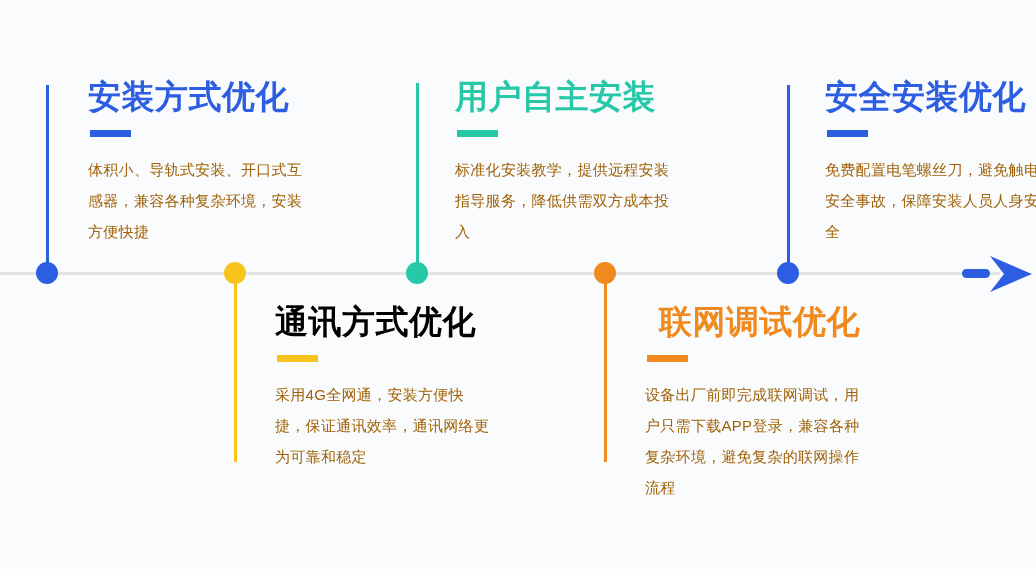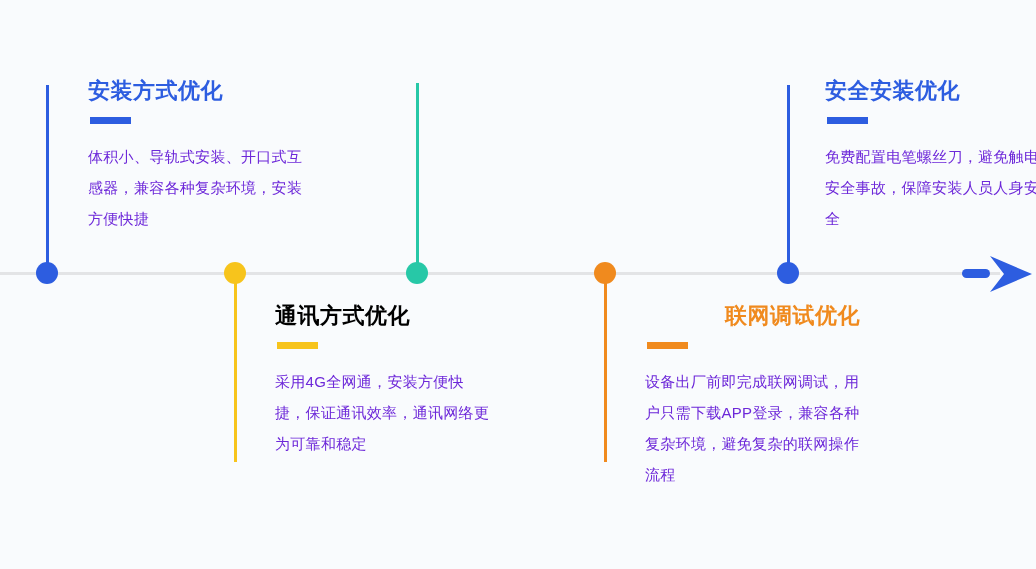--- a/index.html
+++ b/index.html
@@ -52,36 +52,36 @@
     width: 3px;
     z-index: 2;
   }
 
   
   .card {
     position: absolute;
     width: 215px;
   }
   .card-title {
-    font-size: 22px;
+    font-size: 33px;
     font-weight: bold;
     letter-spacing: 0.5px;
     line-height: 1.15;
     margin: 0;
     white-space: nowrap;
   }
   .card-rule {
     width: 41px;
     height: 7px;
     margin: 14px 0 17px 2px;
   }
   .card-body {
     font-size: 15px;
     line-height: 31px;
-    color: #6d28d9;
+    color: #a16207;
     margin: 0;
     letter-spacing: 0.3px;
   }
 </style>
 </head>
 <body>
 
 <div id="stage">
 
   <div class="axis-line"></div>
@@ -104,20 +104,25 @@
   <div class="stem" style="left:234px; top:272px; height:190px; background:#f7c41c;"></div>
   <div class="marker" style="left:224px; background:#f7c41c;"></div>
   <div class="card" style="left:275px; top:303px;">
     <p class="card-title" style="color:#000000;">通讯方式优化</p>
     <div class="card-rule" style="background:#f7c41c;"></div>
     <p class="card-body">采用4G全网通，安装方便快捷，保证通讯效率，通讯网络更为可靠和稳定</p>
   </div>
 
   <div class="stem" style="left:416px; top:83px; height:190px; background:#27c8a7;"></div>
   <div class="marker" style="left:406px; background:#27c8a7;"></div>
+  <div class="card" style="left:455px; top:78px;">
+    <p class="card-title" style="color:#27c8a7;">用户自主安装</p>
+    <div class="card-rule" style="background:#27c8a7;"></div>
+    <p class="card-body">标准化安装教学，提供远程安装指导服务，降低供需双方成本投入</p>
+  </div>
 
   <div class="stem" style="left:604px; top:272px; height:190px; background:#f08a1e;"></div>
   <div class="marker" style="left:594px; background:#f08a1e;"></div>
   <div class="card" style="left:645px; top:303px;">
     <p class="card-title" style="color:#f08a1e;text-align:right;">联网调试优化</p>
     <div class="card-rule" style="background:#f08a1e;"></div>
     <p class="card-body">设备出厂前即完成联网调试，用户只需下载APP登录，兼容各种复杂环境，避免复杂的联网操作流程</p>
   </div>
 
   <div class="stem" style="left:787px; top:85px; height:188px; background:#2d5de0;"></div>

